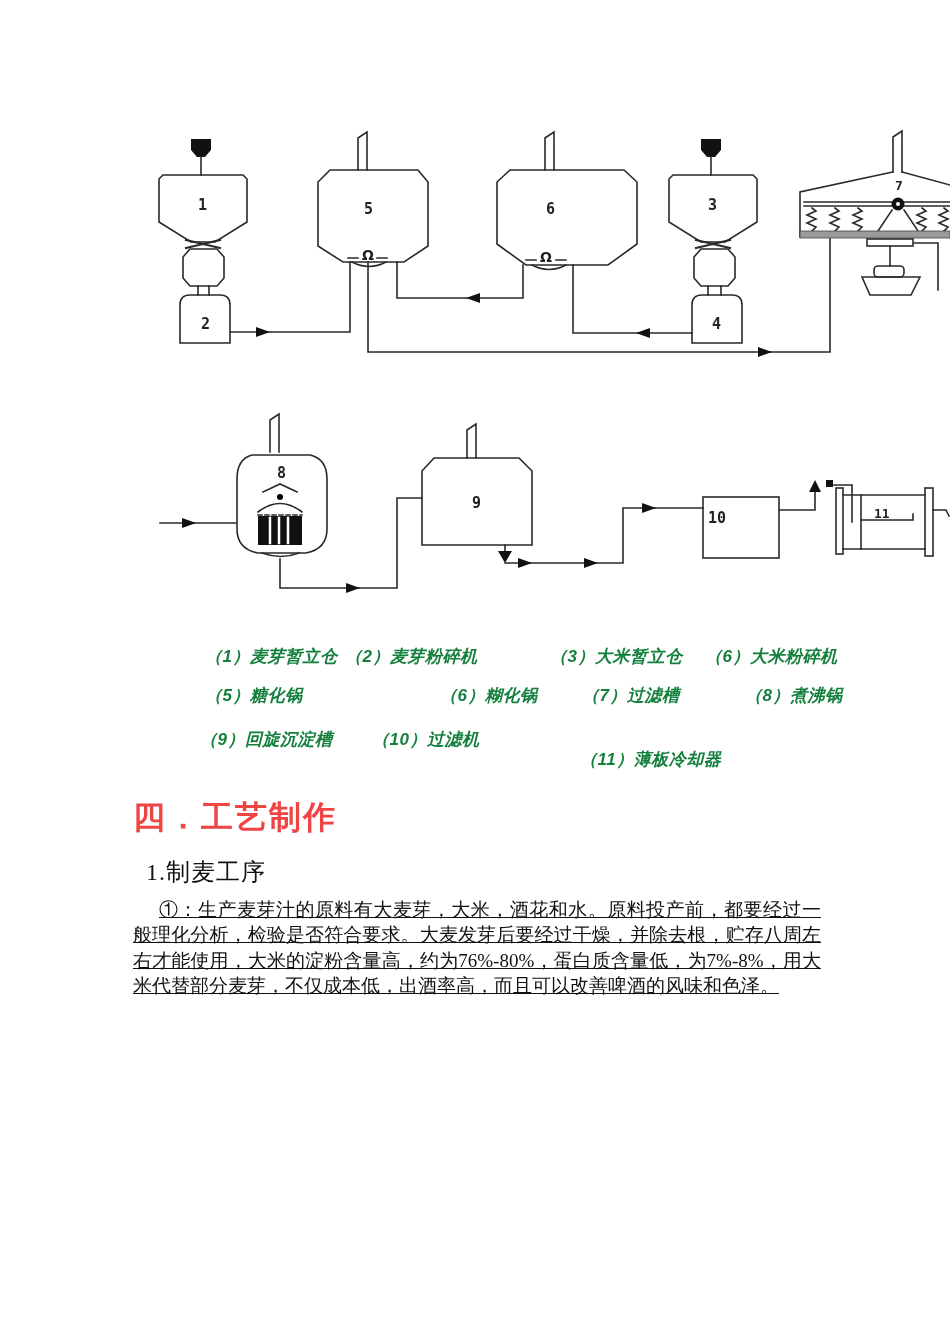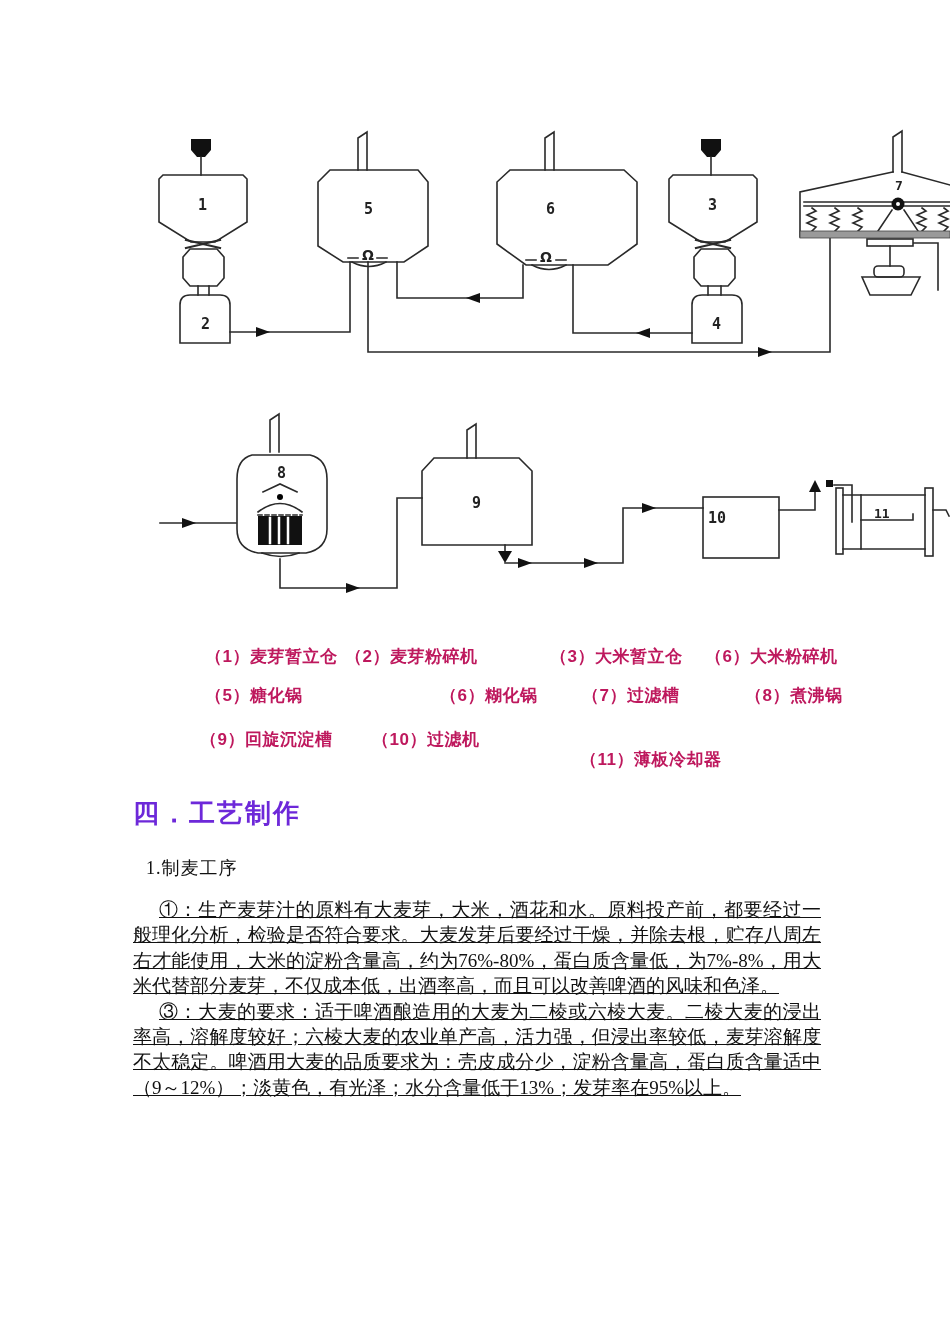--- a/index.html
+++ b/index.html
@@ -17,30 +17,30 @@
   .diagram-svg .eq-label{
     font-family:"DejaVu Sans Mono","Liberation Mono",monospace;
     font-size:15px;fill:#222;font-weight:bold;
   }
   .diagram-svg .eq-label.small{font-size:13px;}
   .diagram-svg .omega{font-family:"DejaVu Sans",sans-serif;font-size:14px;fill:#222;font-weight:bold;}
   .legend{position:absolute;left:0;top:0;width:950px;}
   .legend-item{
     position:absolute;white-space:nowrap;
     font-family:"Liberation Sans",sans-serif;font-weight:bold;
-    font-size:17px;color:#be185d;letter-spacing:0.5px;
+    font-size:17px;color:#15803d;letter-spacing:0.5px;font-style:italic;
   }
   .sec-heading{
     position:absolute;left:133px;top:796px;
     font-family:"Liberation Sans",sans-serif;font-weight:bold;
-    font-size:26px;color:#6d28d9;letter-spacing:2px;
+    font-size:32px;color:#ef4444;letter-spacing:2px;
   }
   .sub-heading{
     position:absolute;left:146px;top:856px;
-    font-family:"Liberation Serif",serif;font-size:18px;color:#111;
+    font-family:"Liberation Serif",serif;font-size:24px;color:#111;
     letter-spacing:1px;
   }
   .body-text{
     position:absolute;left:133px;top:897px;width:688px;
     font-family:"Liberation Serif",serif;font-size:19px;line-height:25.4px;
     color:#111;text-align:justify;
   }
   .body-text p{margin:0;text-indent:26px;text-decoration:underline;}
 </style>
 </head>
@@ -196,16 +196,15 @@
     <span class="legend-item" style="left:200px;top:728px">（9）回旋沉淀槽</span>
     <span class="legend-item" style="left:372px;top:728px">（10）过滤机</span>
     <span class="legend-item" style="left:580px;top:748px">（11）薄板冷却器</span>
   </div>
 
   <div class="sec-heading">四．工艺制作</div>
   <div class="sub-heading">1.制麦工序</div>
 
   <div class="body-text">
     <p>①：生产麦芽汁的原料有大麦芽，大米，酒花和水。原料投产前，都要经过一般理化分析，检验是否符合要求。大麦发芽后要经过干燥，并除去根，贮存八周左右才能使用，大米的淀粉含量高，约为76%-80%，蛋白质含量低，为7%-8%，用大米代替部分麦芽，不仅成本低，出酒率高，而且可以改善啤酒的风味和色泽。</p>
-    <p>③：大麦的要求：适于啤酒酿造用的大麦为二棱或六棱大麦。二棱大麦的浸出率高，溶解度较好；六棱大麦的农业单产高，活力强，但浸出率较低，麦芽溶解度不太稳定。啤酒用大麦的品质要求为：壳皮成分少，淀粉含量高，蛋白质含量适中（9～12%）；淡黄色，有光泽；水分含量低于13%；发芽率在95%以上。</p>
   </div>
 
 </div>
 
 </body></html>

